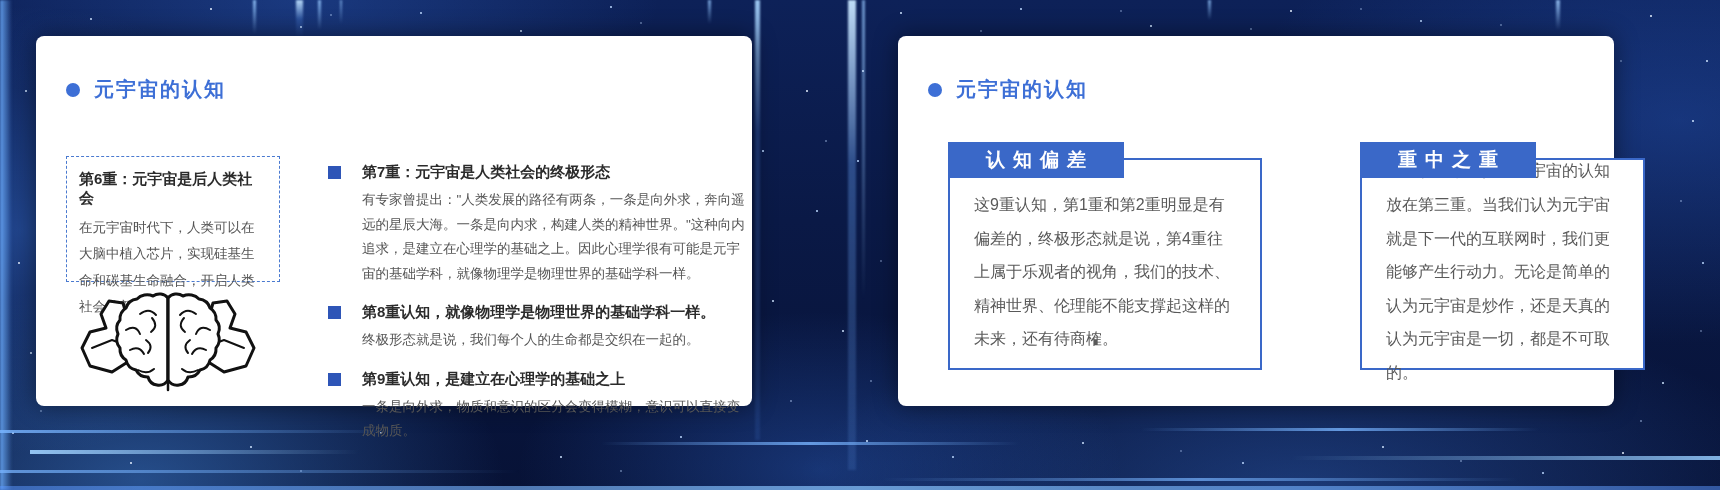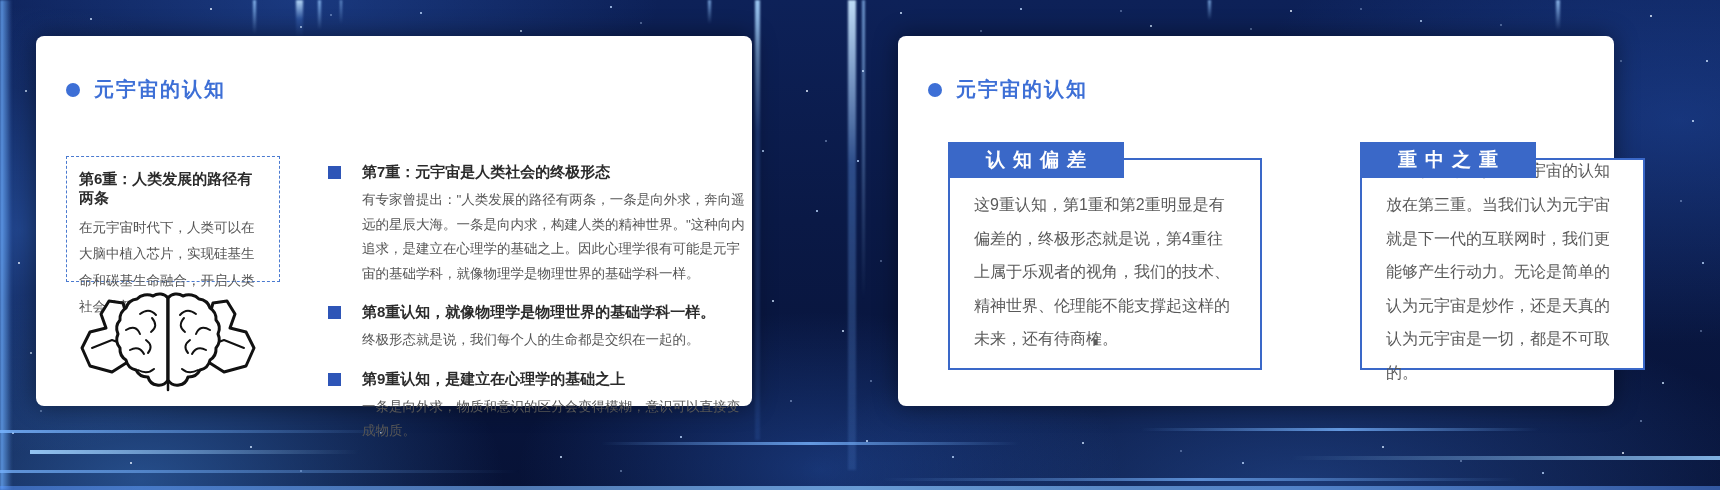--- a/index.html
+++ b/index.html
@@ -148,21 +148,21 @@
     <div class="hstreak hs8"></div>
   </div>
 
   <section class="slide slide-left">
     <div class="slide-title">
       <span class="dot"></span>
       <span class="title-text">元宇宙的认知</span>
     </div>
 
     <div class="dashed-box">
-      <div class="dashed-box-title">第6重：人类发展的路径有两条</div>
+      <div class="dashed-box-title">第6重：元宇宙是后人类社会</div>
       <div class="dashed-box-body">在元宇宙时代下，人类可以在大脑中植入芯片，实现硅基生命和碳基生命融合，开启人类社会的新纪元。</div>
     </div>
 
     <div class="brain">
       <svg viewBox="0 0 200 110" width="200" height="110" fill="none" stroke="#111" stroke-width="3" stroke-linejoin="round" stroke-linecap="round">
 
         <path d="M66,70 L44,84 L22,78 L14,60 L22,44 L38,40 L33,26 L41,13 L55,15 L59,29 L51,39 L63,52 Z" fill="#fff"></path>
         <path d="M24,60 L44,52 L60,58" stroke-width="2"></path>
 
         <g transform="translate(200,0) scale(-1,1)">

